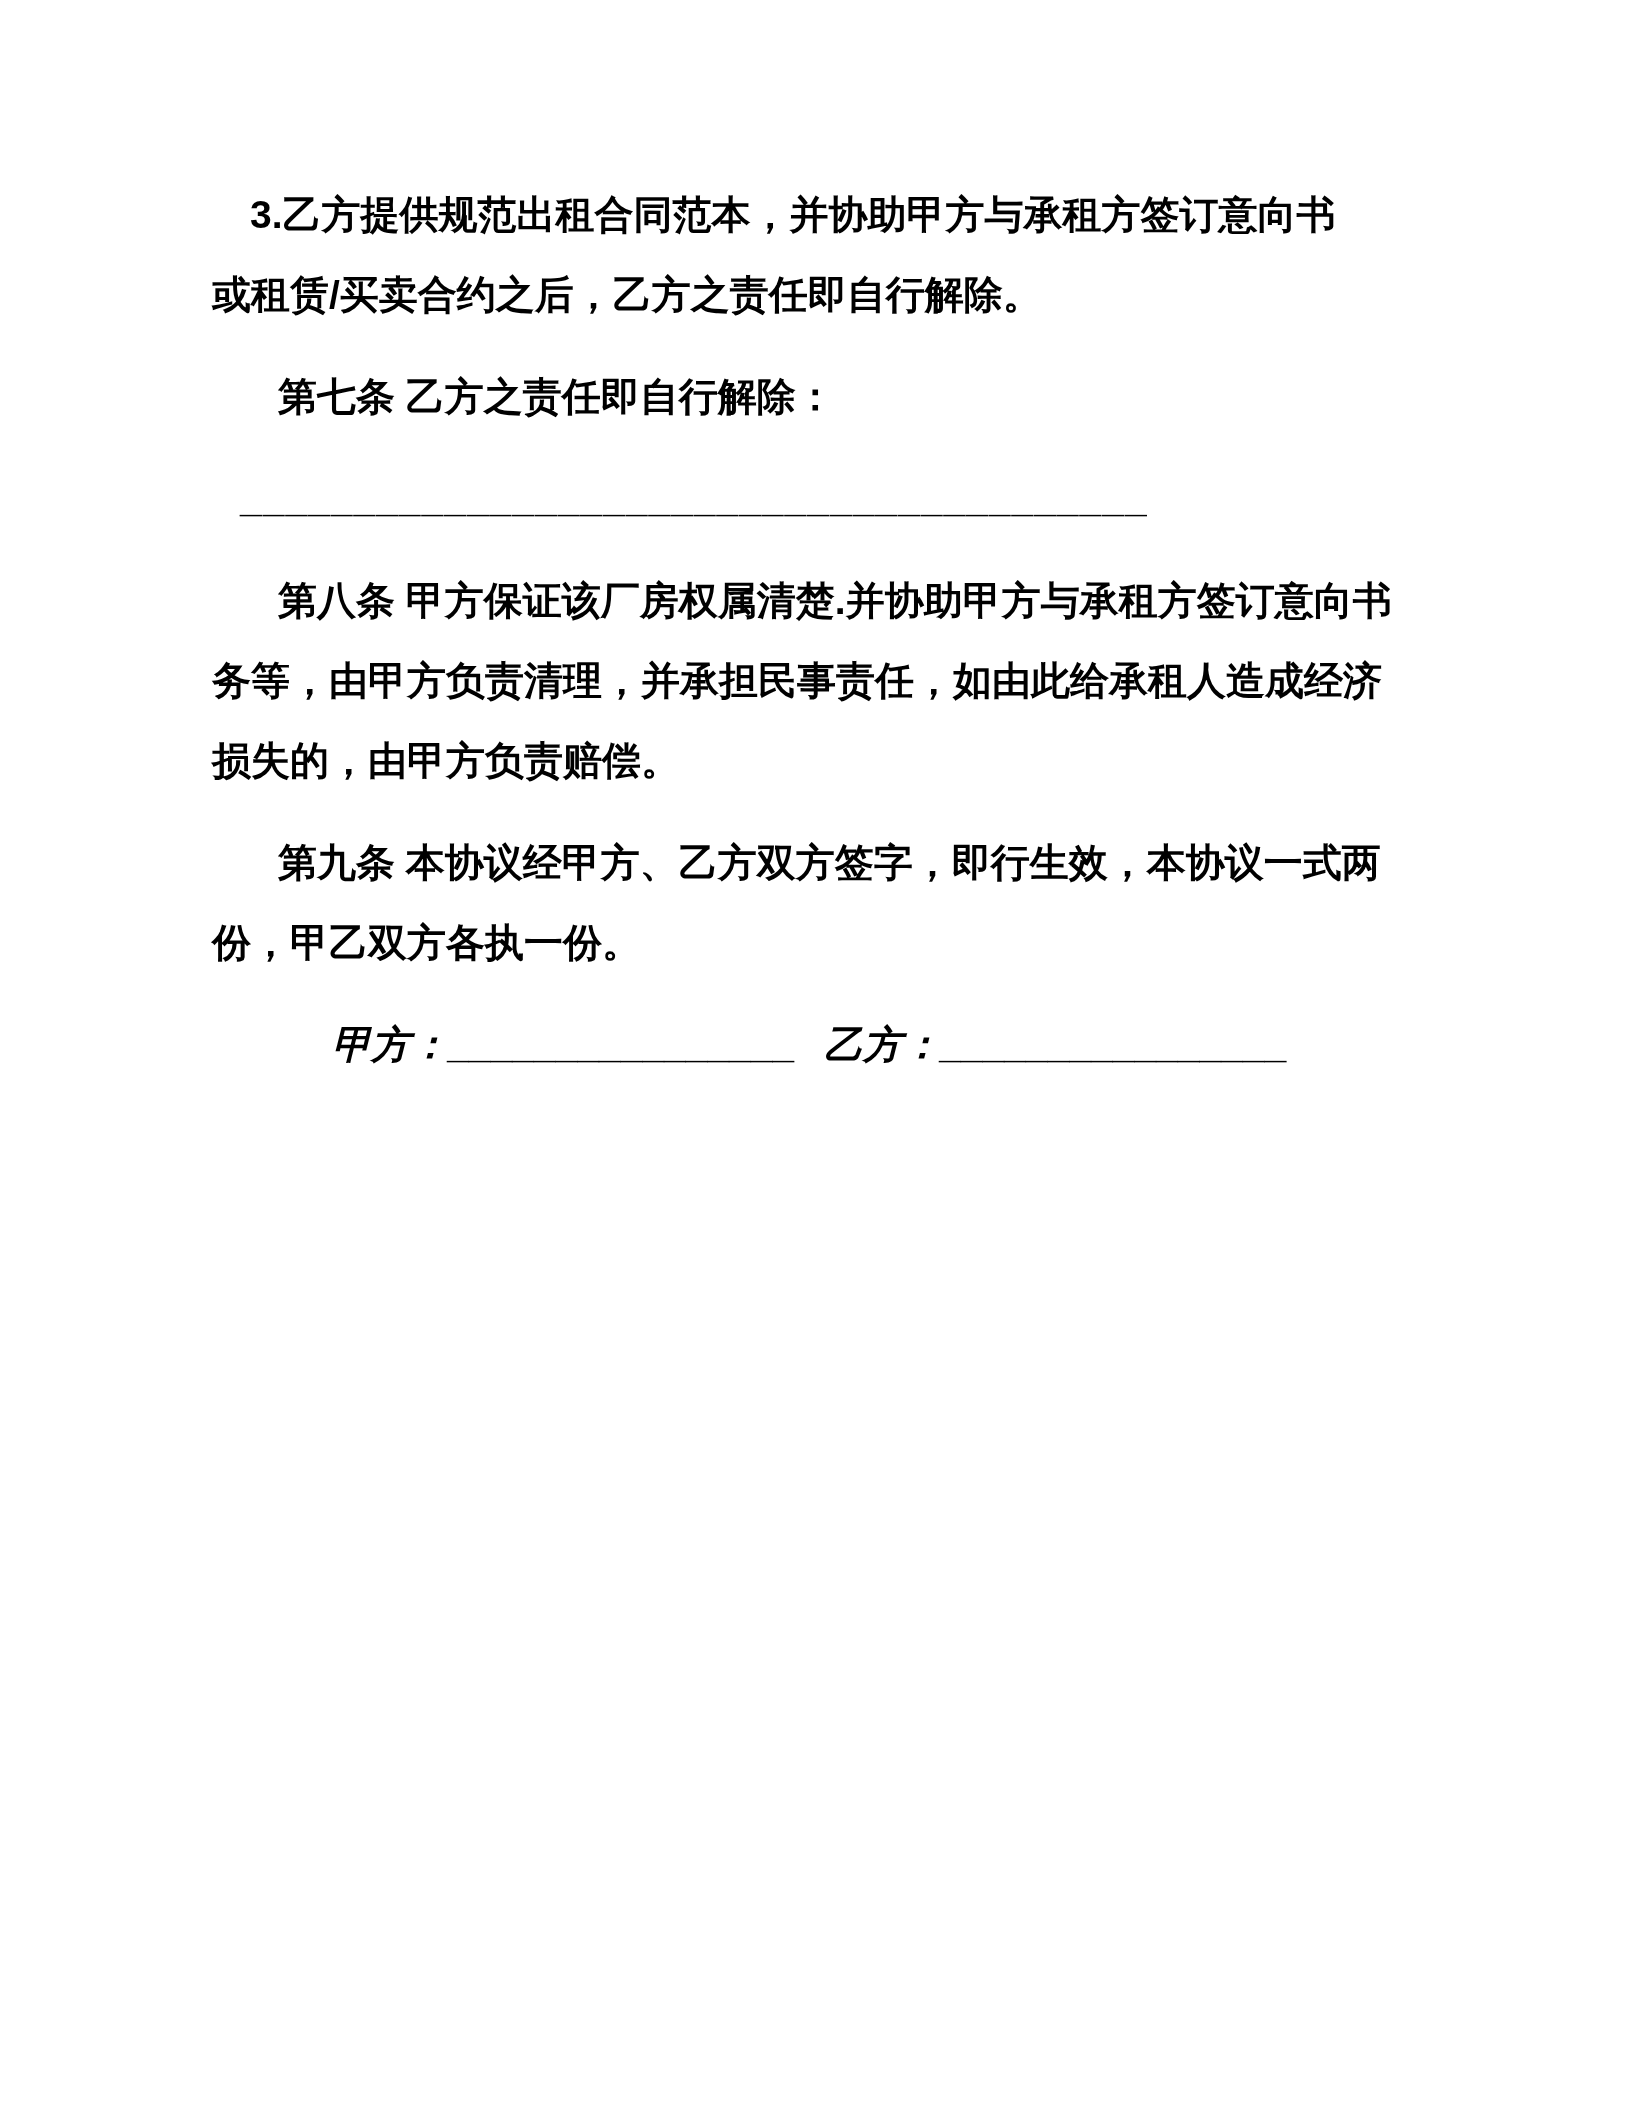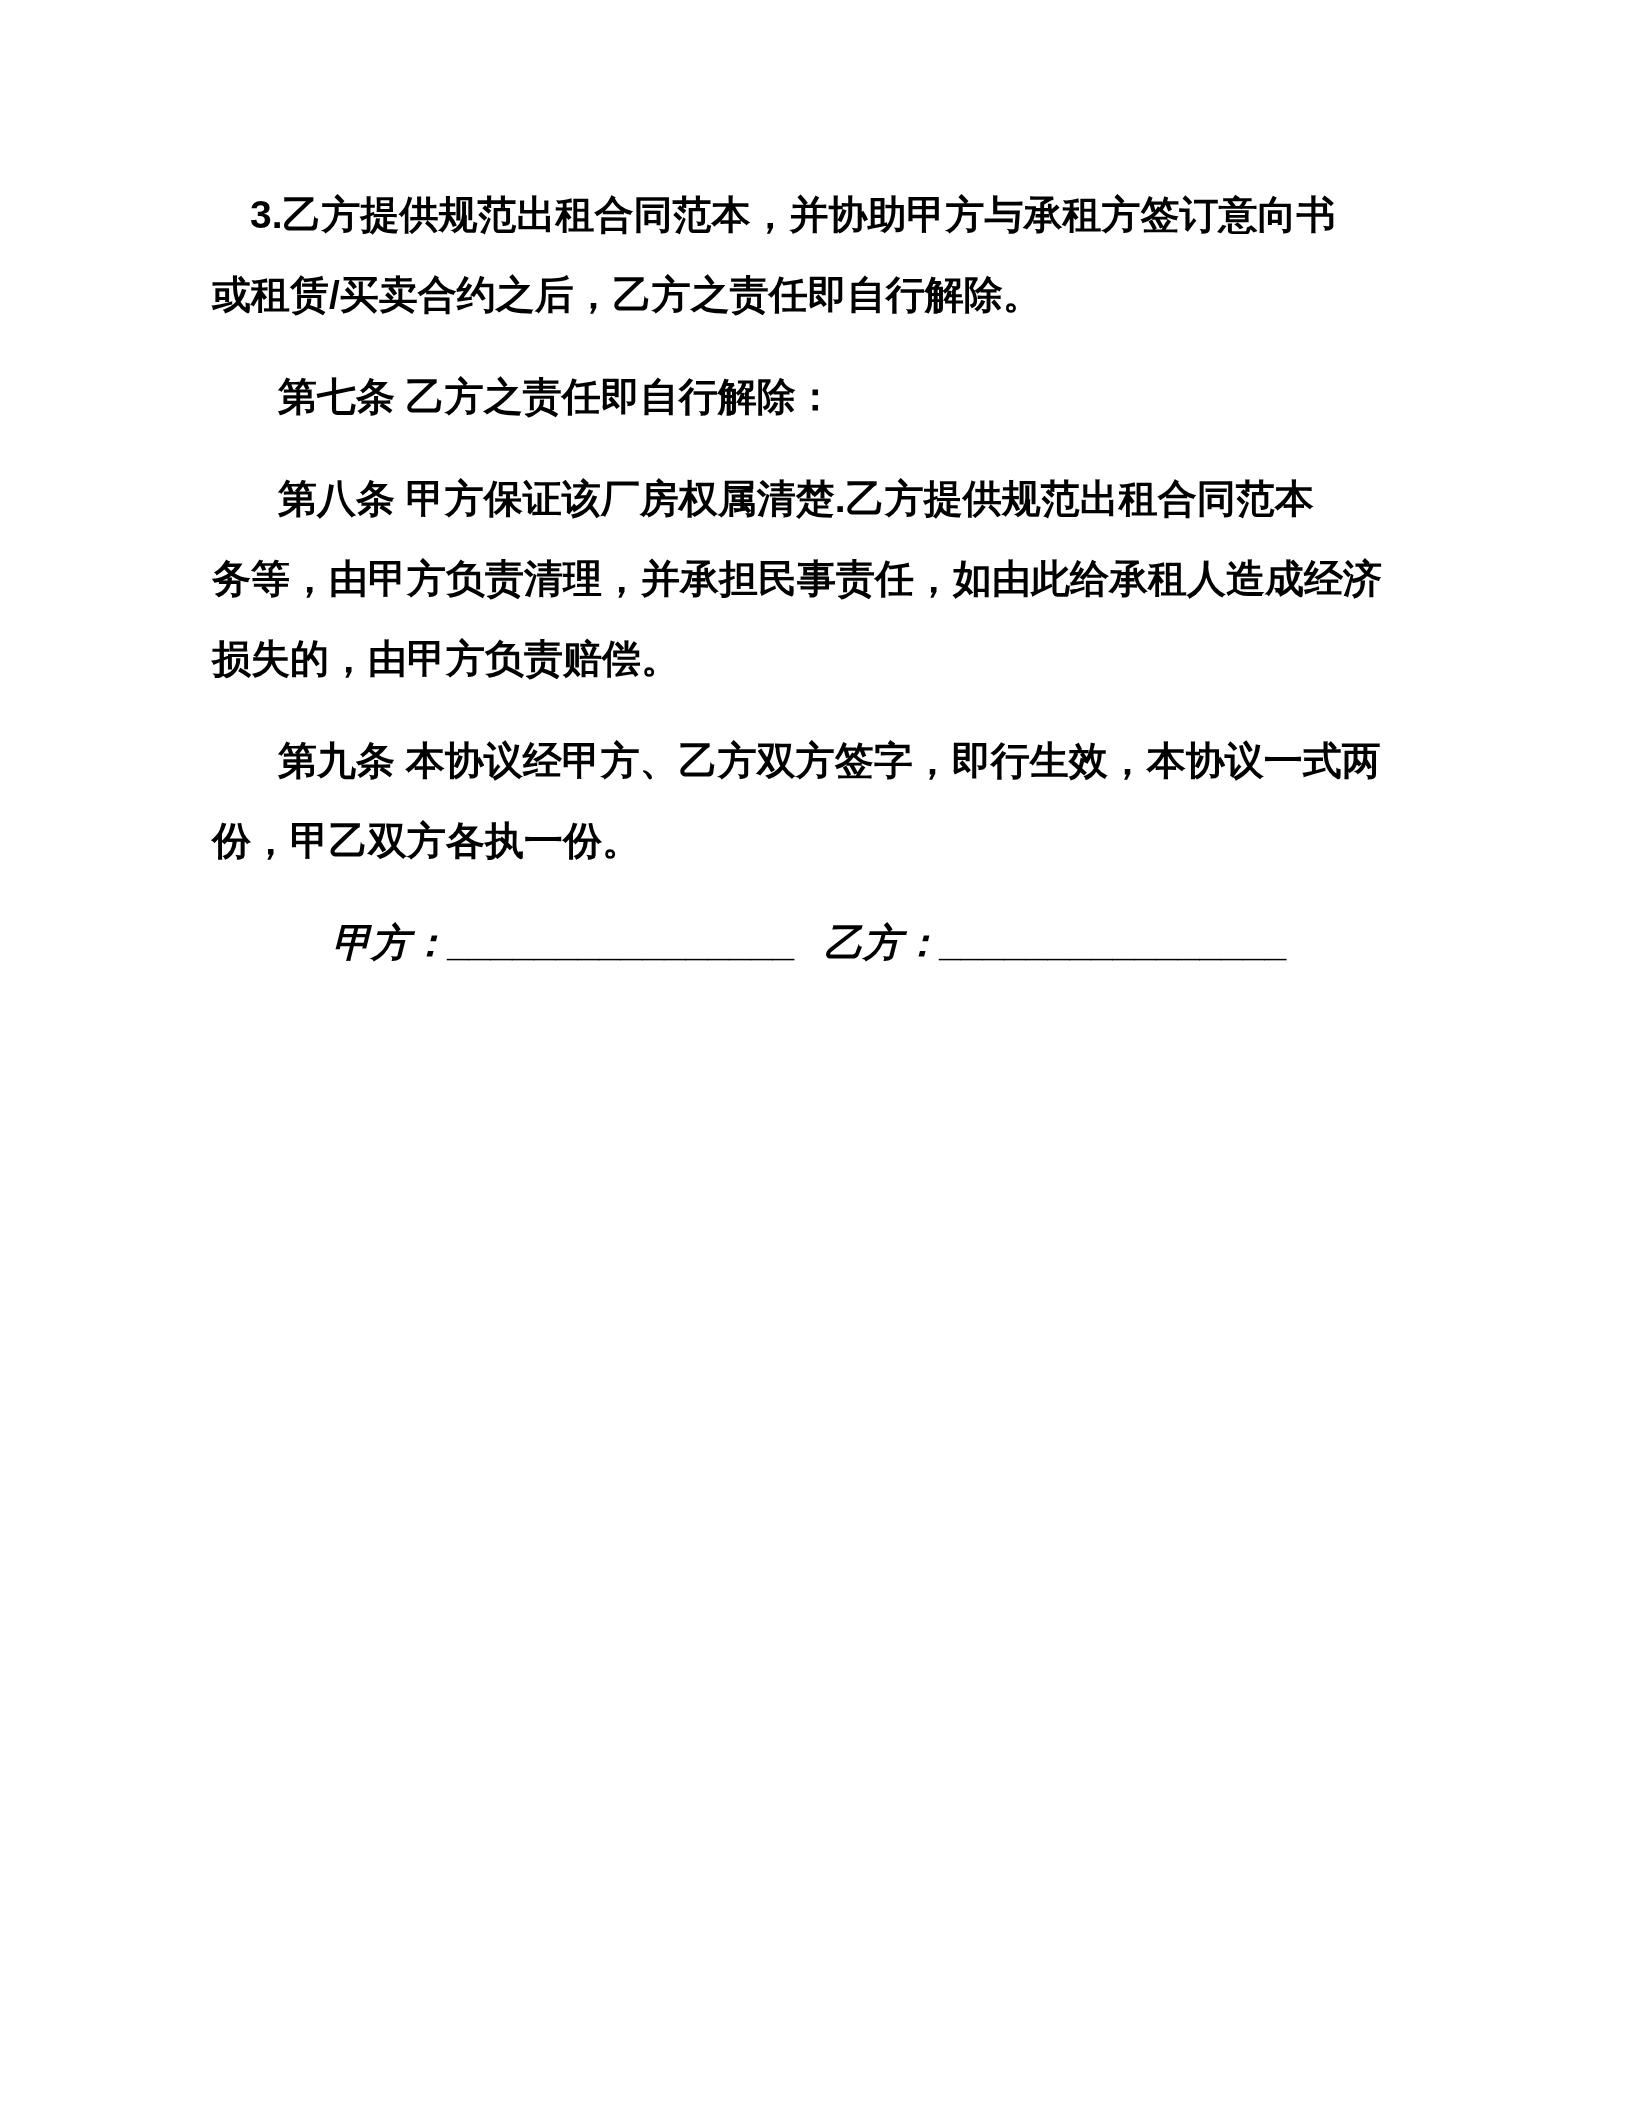--- a/index.html
+++ b/index.html
@@ -39,22 +39,23 @@
 </head>
 <body>
 
 <div class="page">
 
   <p class="indent-num">3.乙方提供规范出租合同范本，并协助甲方与承租方签订意向书
 或租赁/买卖合约之后，乙方之责任即自行解除。</p>
 
   <p class="indent-cjk">第七条 乙方之责任即自行解除：</p>
 
+  <p class="blank-row">________________________________________</p>
 
-  <p class="indent-cjk">第八条 甲方保证该厂房权属清楚.乙方提供规范出租合同范本
+  <p class="indent-cjk">第八条 甲方保证该厂房权属清楚.并协助甲方与承租方签订意向书
 务等，由甲方负责清理，并承担民事责任，如由此给承租人造成经济
 损失的，由甲方负责赔偿。</p>
 
   <p class="indent-cjk">第九条 本协议经甲方、乙方双方签字，即行生效，本协议一式两
 份，甲乙双方各执一份。</p>
 
   <p class="sig-row"><span>甲方：</span><span>________________</span><span class="gap-party"></span><span>乙方：</span><span>________________</span></p>
 
 
 

